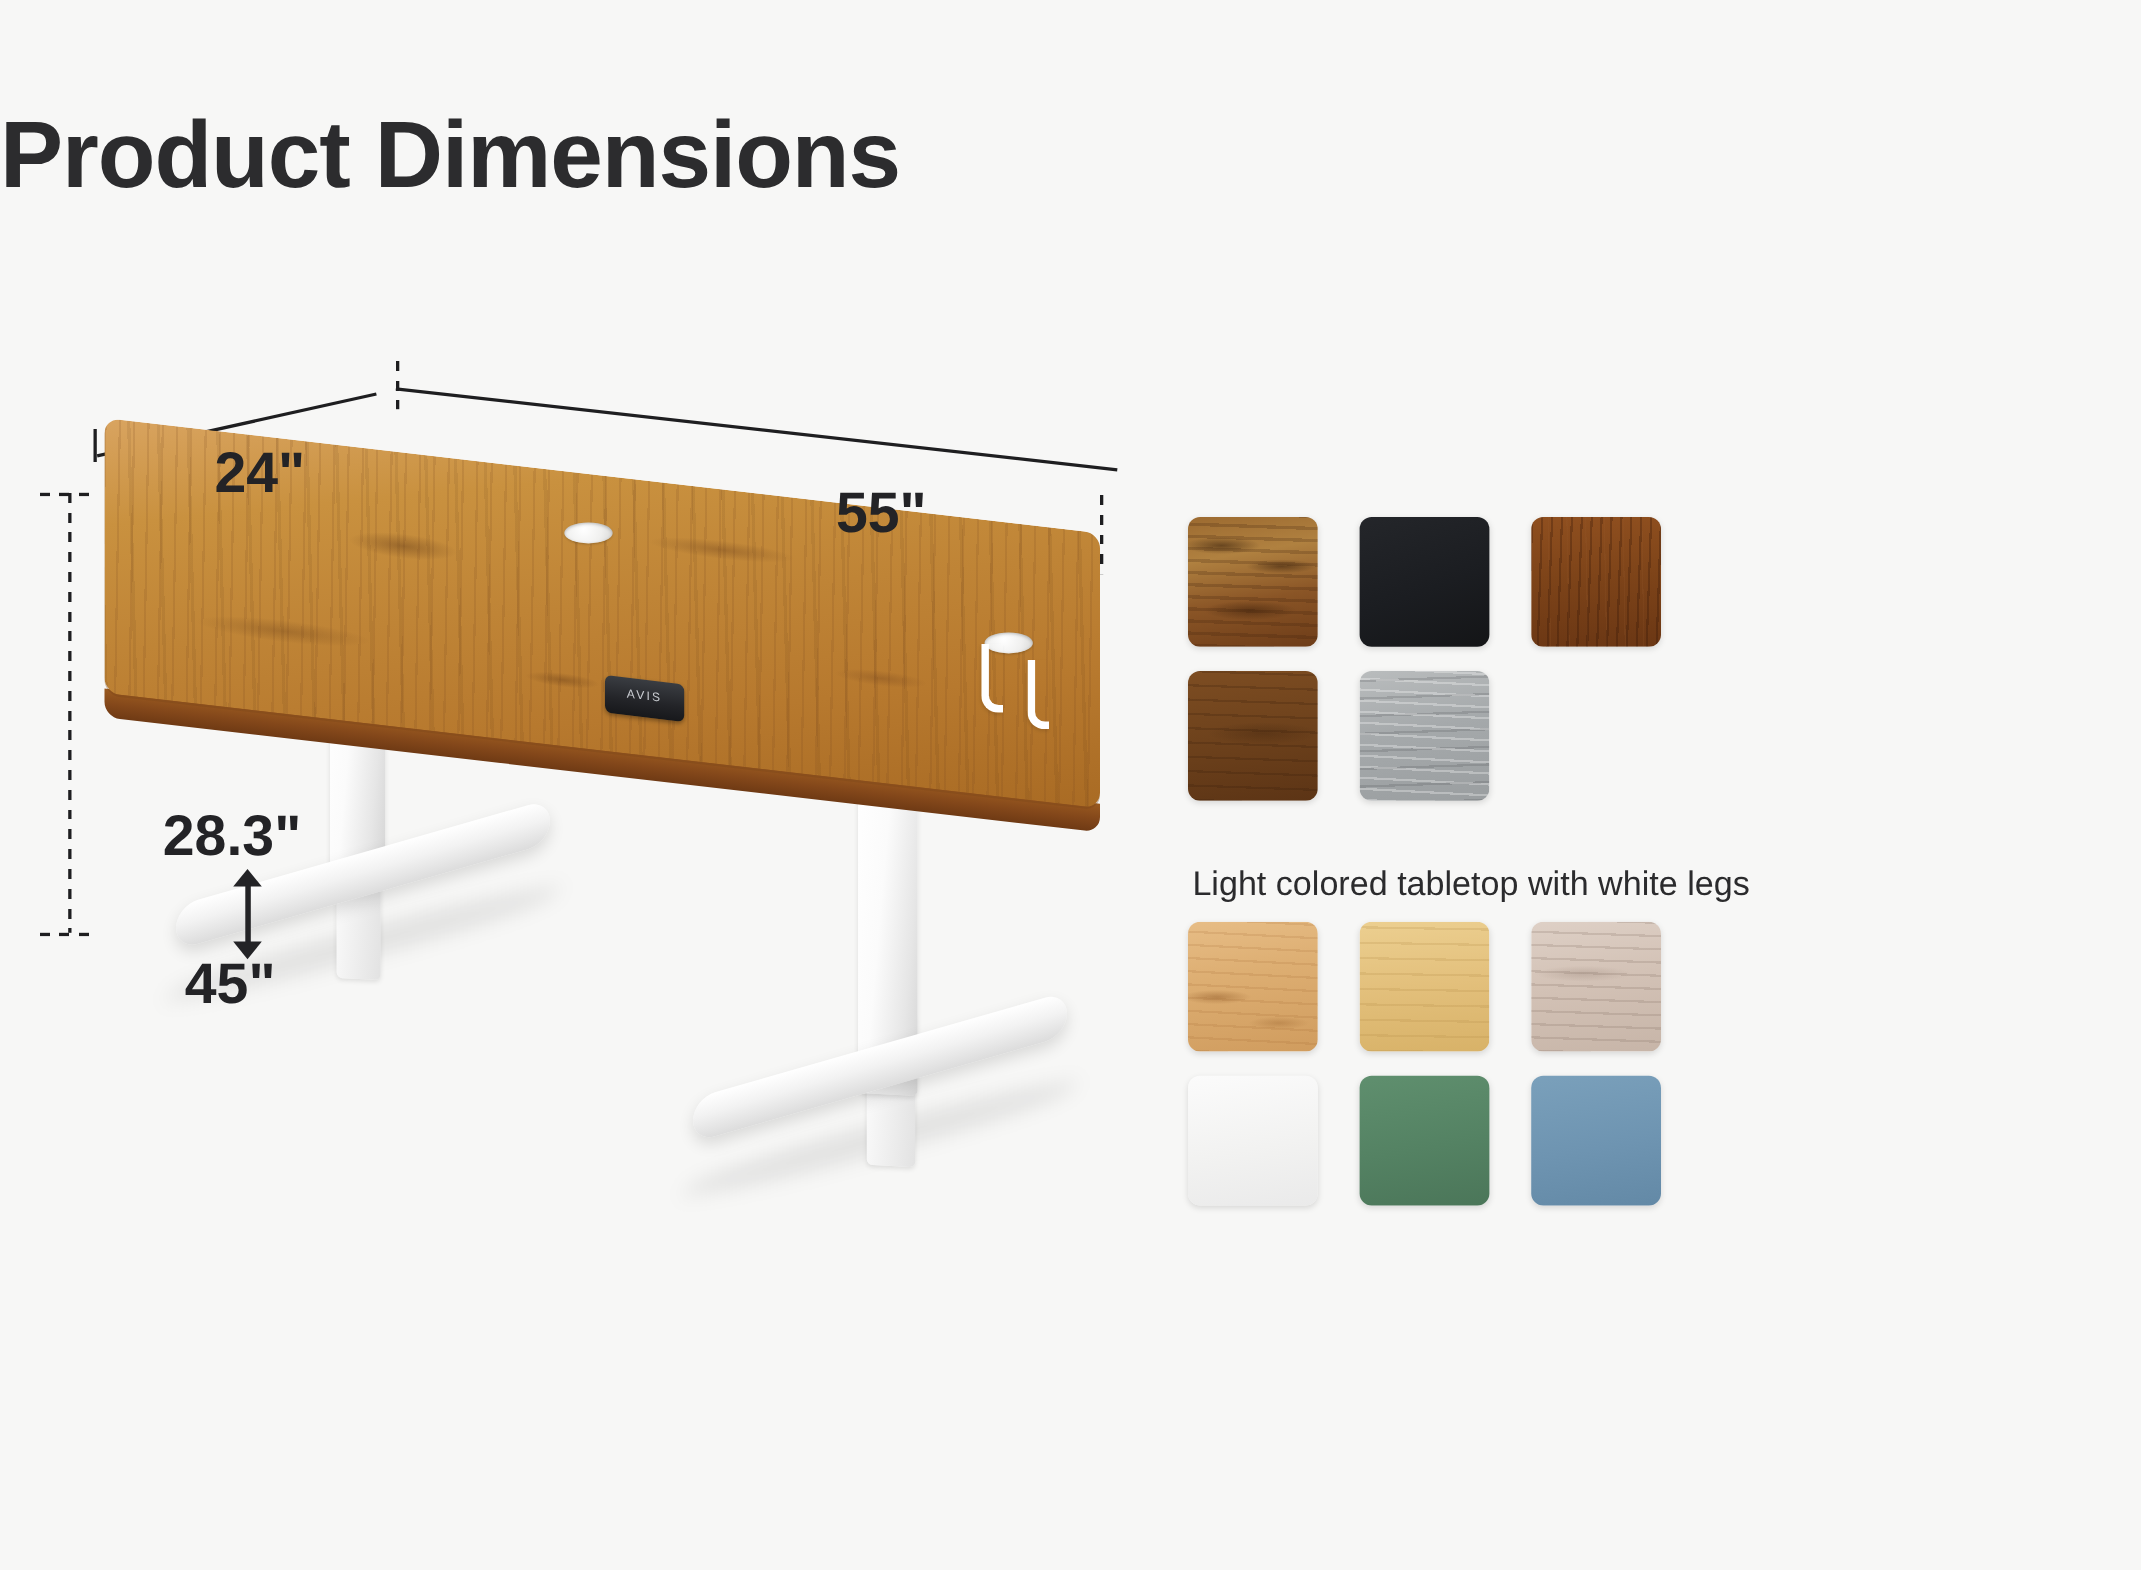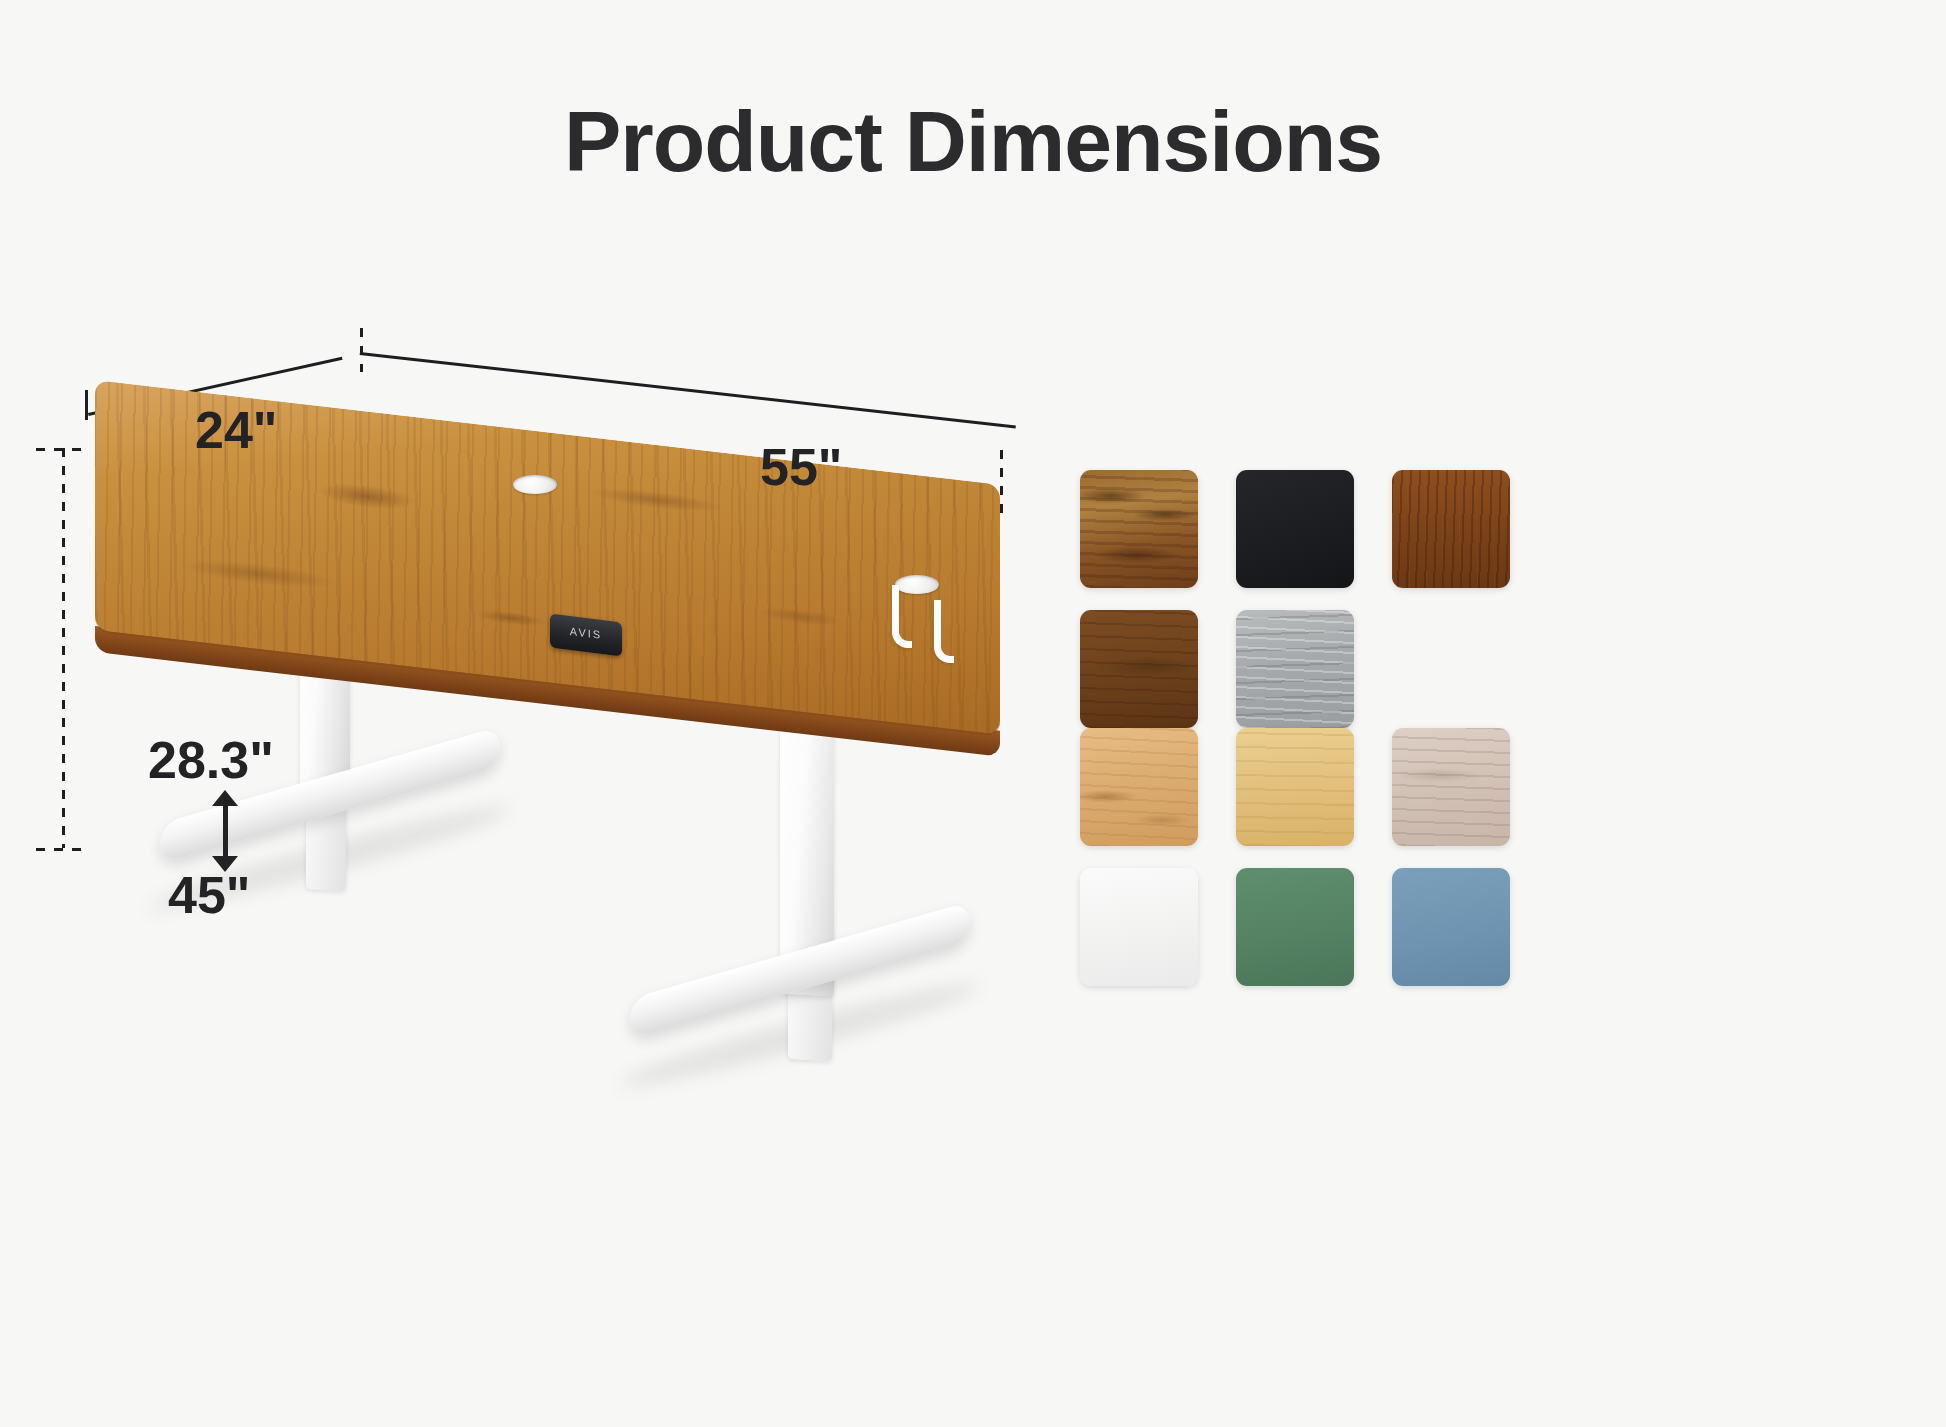--- a/index.html
+++ b/index.html
@@ -6,21 +6,21 @@
   body{
     width:1946px;height:1427px;
     background:#f7f7f6;
     font-family:"Liberation Sans", sans-serif;
     overflow:hidden;position:relative;
   }
 
   
   .title{
     position:absolute;top:92px;left:0;width:1946px;
-    text-align:center;
+    text-align:left;
     font-size:86px;font-weight:bold;letter-spacing:-1px;
     color:#2c2c2e;
     font-family:"Liberation Sans", sans-serif;
   }
 
   
   .stage{position:absolute;left:0;top:300px;width:1120px;height:1080px;}
 
   
   .dim{
@@ -283,20 +283,21 @@
 <div class="swatch-panel">
 
   <div class="sw-grid">
     <div class="sw sw-rustic-brown"></div>
     <div class="sw sw-black"></div>
     <div class="sw sw-mahogany"></div>
     <div class="sw sw-walnut"></div>
     <div class="sw sw-gray-wood"></div>
   </div>
 
+  <div class="sw-head group2">Light colored tabletop with white legs</div>
   <div class="sw-grid">
     <div class="sw sw-light-oak"></div>
     <div class="sw sw-bamboo"></div>
     <div class="sw sw-driftwood"></div>
     <div class="sw sw-white"></div>
     <div class="sw sw-green"></div>
     <div class="sw sw-blue"></div>
   </div>
 </div>
 

